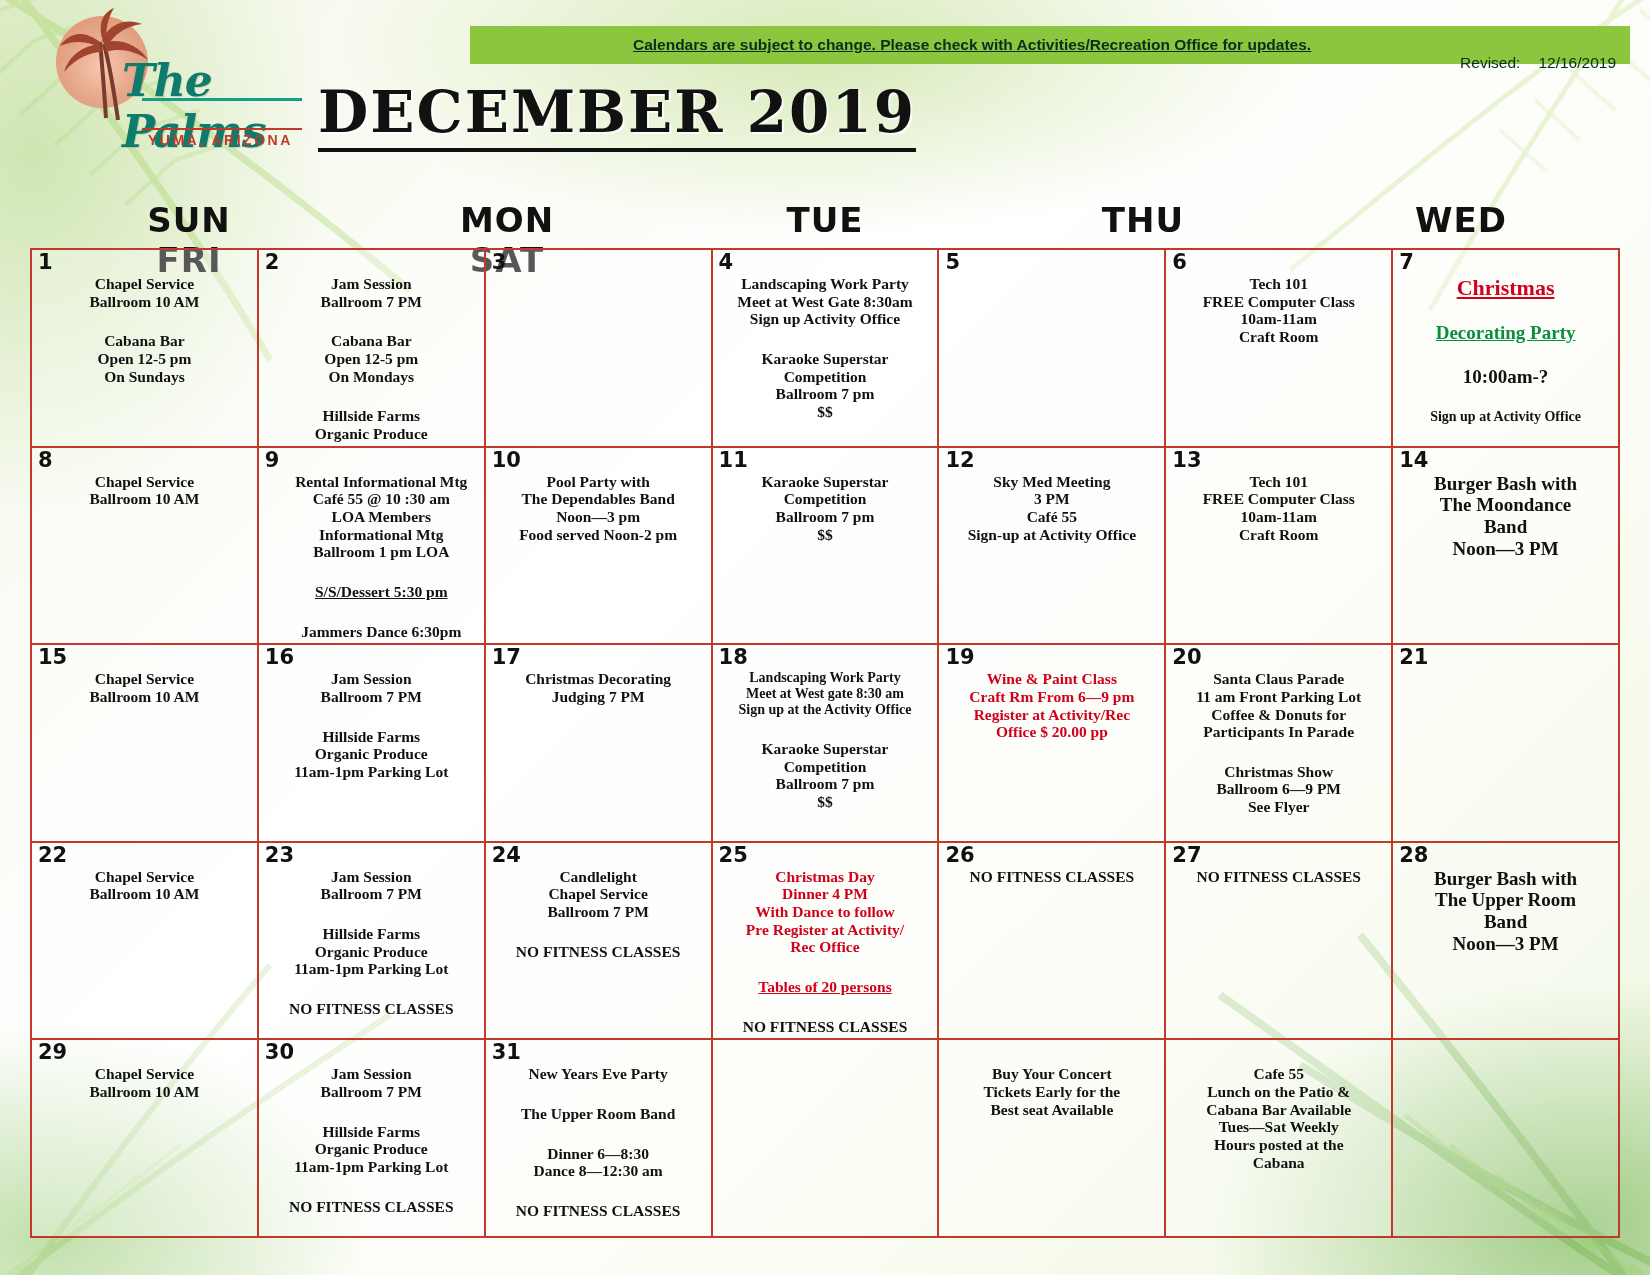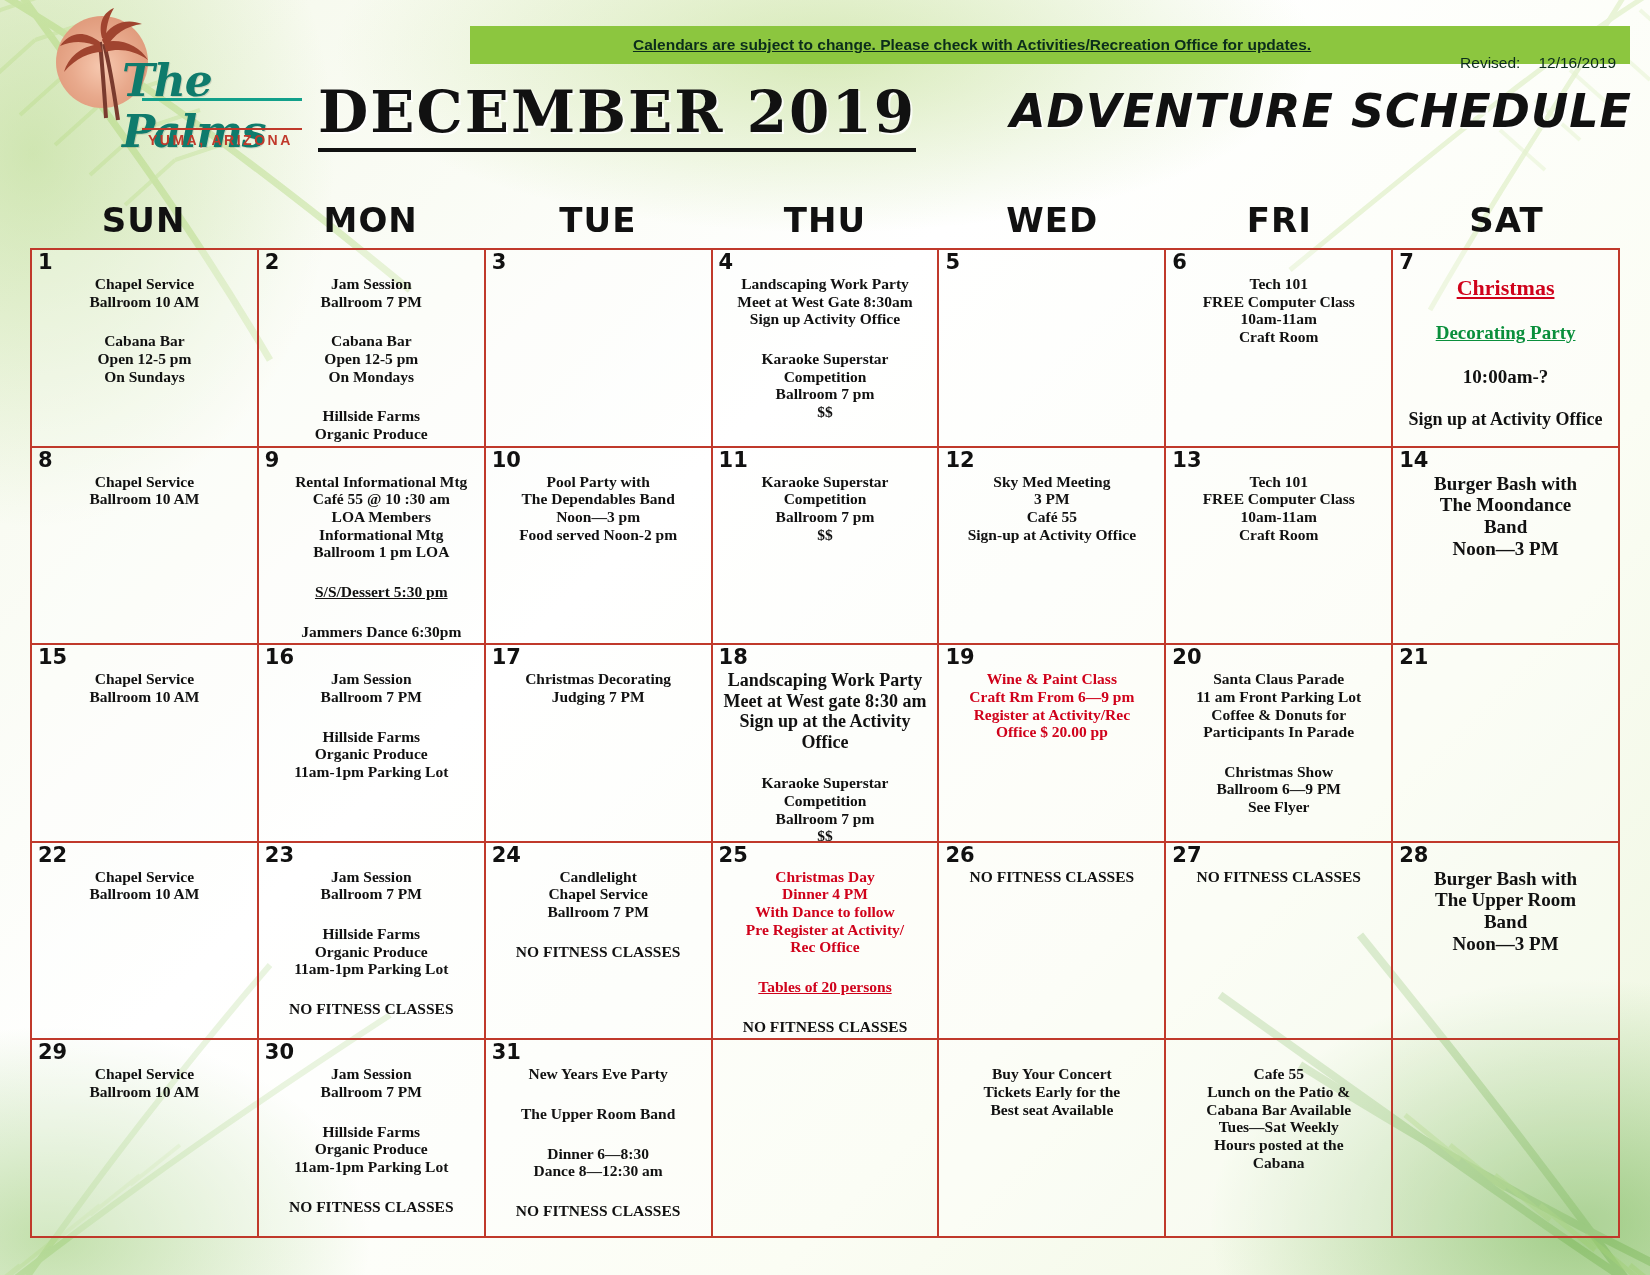--- a/index.html
+++ b/index.html
@@ -145,21 +145,21 @@
     color: #111;
     text-shadow: 2px 2px 0 rgba(255,255,255,.8);
   }
 
   .dow {
     position: absolute;
     left: 30px;
     top: 200px;
     width: 1590px;
     display: grid;
-    grid-template-columns: repeat(7, 1fr);
+    grid-template-columns: repeat(5, 1fr);
   }
   .dow div {
     text-align: center;
     font-family: "DejaVu Sans", sans-serif;
     font-weight: bold;
     font-size: 34px;
     letter-spacing: 1px;
     color: #111;
   }
 
@@ -206,21 +206,21 @@
     color: #111;
     white-space: pre-line;
     padding: 0 2px;
   }
   .content.indent { padding-left: 22px; }
   .blk { margin-bottom: 9px; margin-top: 22px; }
   .blk:last-child { margin-bottom: 0; }
   .red { color: #d0021b; }
   .green { color: #0a8f3c; }
   .u { text-decoration: underline; }
-  .sm { font-size: 18px; }
+  .sm { font-size: 14px; }
   .lg { font-size: 19px; }
   .xl { font-size: 22px; }
 </style>
 </head>
 <body>
 
 <div class="page">
 
   <div class="frond" style="left:-60px; top:-40px;">
     <svg width="520" height="420" viewBox="0 0 520 420">
@@ -315,21 +315,20 @@
         </g>
       </svg>
     </div>
     <div class="script">The Palms</div>
     <div class="bar1"></div>
     <div class="bar2"></div>
     <div class="yuma">YUMA, ARIZONA</div>
   </div>
 
   <div class="title-month">DECEMBER 2019</div>
-  <div class="title-sched">ADVENTURE SCHEDULE</div>
 
   <div class="dow">
     <div>SUN</div>
     <div>MON</div>
     <div>TUE</div>
     <div>THU</div>
     <div>WED</div>
     <div>FRI</div>
     <div>SAT</div>
   </div>

